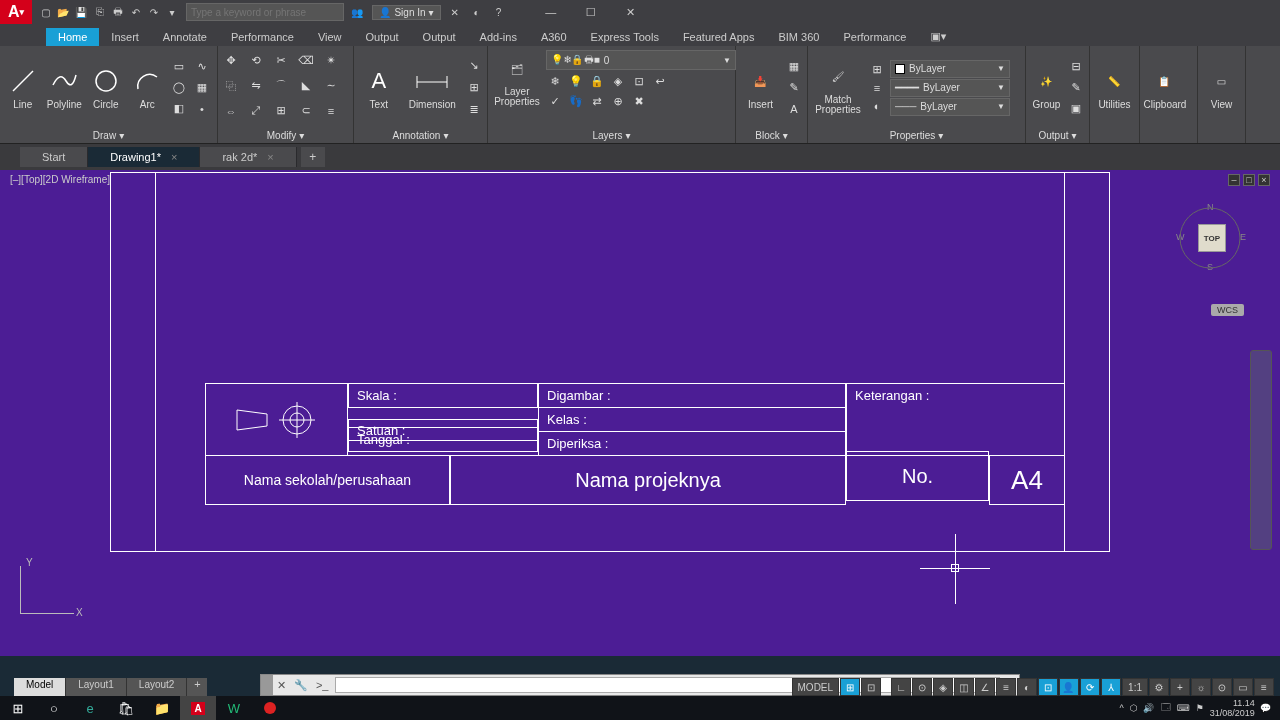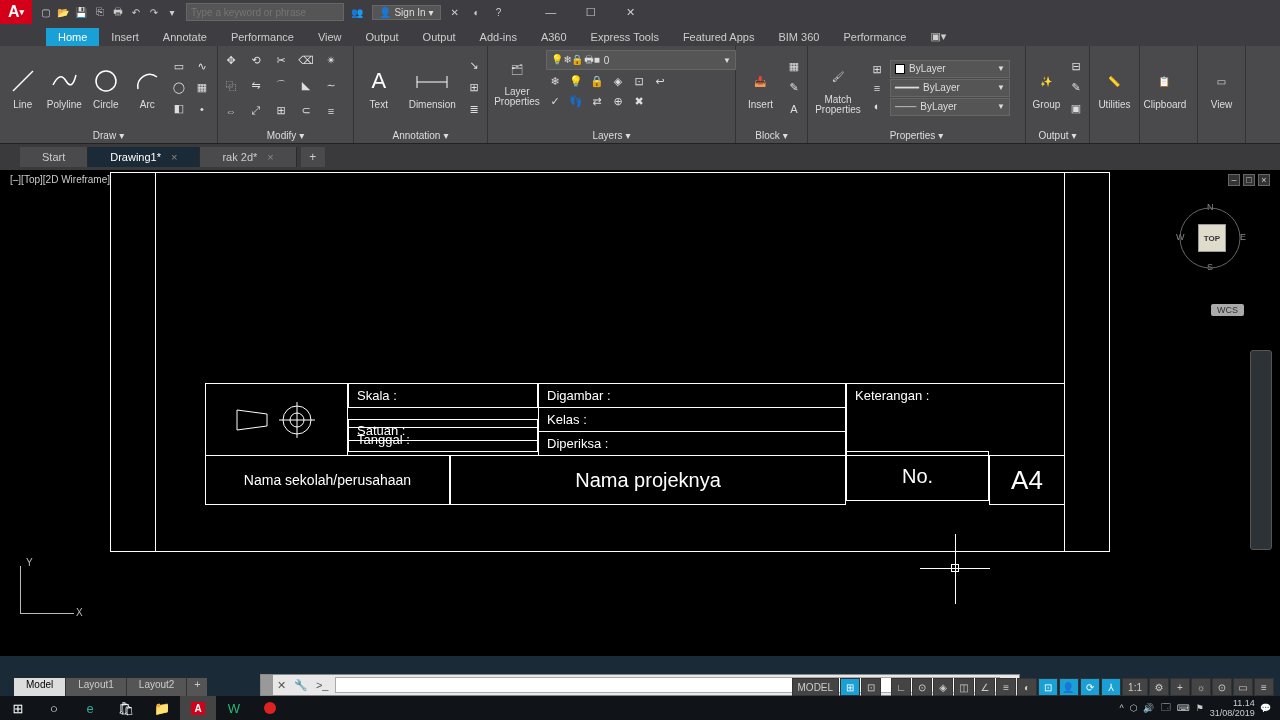--- a/index.html
+++ b/index.html
@@ -36,21 +36,21 @@
 .dd{margin-left:auto;font-size:8px}
 
 
 .file-tabs{height:26px;background:#3a3a3d;display:flex;align-items:center;padding-left:20px;gap:0}
 .ftab{padding:4px 22px;font-size:11px;color:#ccc;background:#4a4a4d;border-right:1px solid #2a2a2d;position:relative}
 .ftab.active{background:#1a2a36;color:#fff}
 .ftab .x{margin-left:10px;font-size:11px;color:#888}
 .ftab-add{width:24px;height:20px;background:#4a4a4d;margin-left:4px;display:flex;align-items:center;justify-content:center;color:#ccc;font-size:12px}
 
 
-.draw-area{position:absolute;top:170px;left:0;right:0;bottom:64px;background:#000000}
+.draw-area{position:absolute;top:170px;left:0;right:0;bottom:64px;background:#4c1d95}
 .vp-label{position:absolute;top:4px;left:10px;color:#ccc;font-size:10px}
 .vp-ctrl{position:absolute;top:4px;right:10px;display:flex;gap:3px}
 .vp-ctrl span{width:12px;height:12px;background:#333;border:1px solid #666;color:#ccc;font-size:9px;text-align:center;line-height:10px}
 
 
 .viewcube{position:absolute;top:30px;right:34px;width:72px;height:72px;color:#888;font-size:9px}
 .vc-face{position:absolute;top:24px;left:24px;width:28px;height:28px;background:#e0dccc;border:1px solid #999;display:flex;align-items:center;justify-content:center;color:#333;font-size:8px;font-weight:bold}
 .vc-n{position:absolute;top:2px;left:33px}.vc-s{position:absolute;bottom:0;left:33px}
 .vc-w{position:absolute;top:32px;left:2px}.vc-e{position:absolute;top:32px;right:0px}
 .wcs-badge{position:absolute;top:134px;right:36px;background:#aaa;padding:1px 6px;font-size:9px;color:#333;border-radius:2px}

